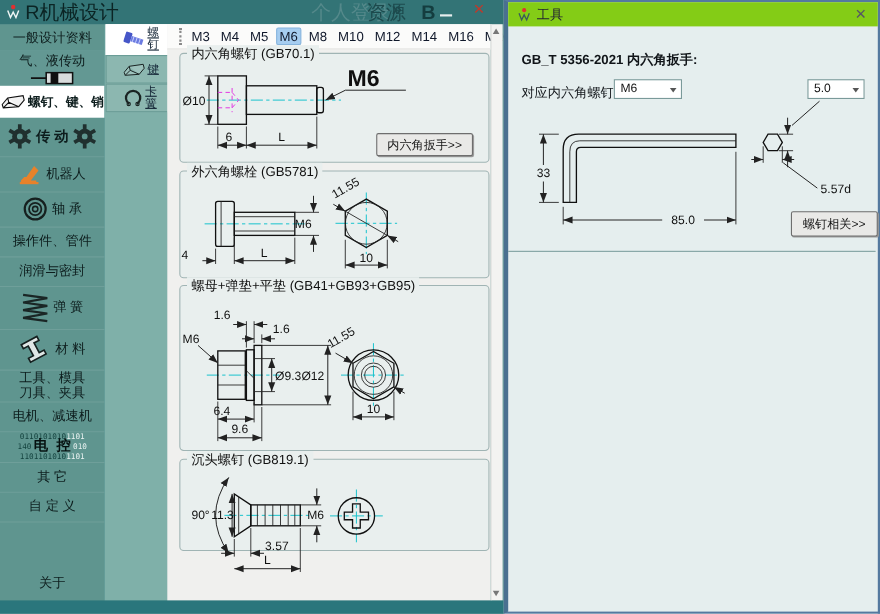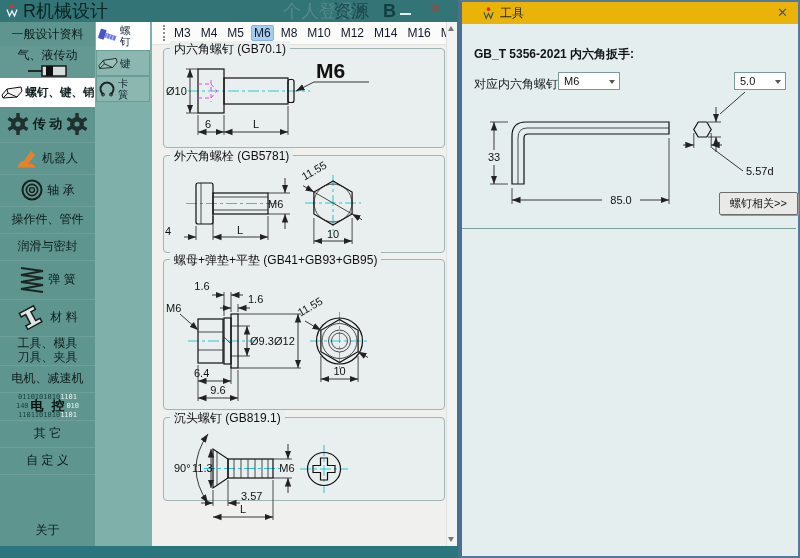--- a/index.html
+++ b/index.html
@@ -13,22 +13,22 @@
   #sidebar{left:0;top:22px;width:95px;height:524px;background:#5f958f;}
   .sb-item{left:0;width:95px;display:flex;align-items:center;justify-content:center;
            gap:3px;font-size:12px;color:#0d1d1d;border-bottom:1px solid rgba(255,255,255,0.10);}
   .sb-item.sel{background:#ffffff;font-weight:bold;}
   .sb-col{flex-direction:column;gap:1px;}
   .eclines{font-family:"DejaVu Sans Mono",monospace;font-size:7px;line-height:8px;color:#14433f;text-align:center;}
   .eclines .w{color:#e9f2f1;}
   .eclabel{font-size:13px;font-weight:bold;color:#05100f;margin:0 2px;}
   
   #cat-col{left:95px;top:22px;width:57px;height:524px;background:#7fb0a9;}
-  .cat-tab{left:1px;width:51px;display:flex;align-items:center;gap:2px;padding-left:1px;
-           font-size:10.5px;line-height:11px;color:#123;background:#8cb7b0;border:1px solid #6b9d97;}
+  .cat-tab{left:1px;width:51px;display:flex;align-items:center;gap:2px;padding-left:15px;
+           font-size:10.5px;line-height:11px;color:#123;background:#8cb7b0;border:1px solid #6b9d97;text-decoration:underline;}
   .cat-tab.sel{background:#ffffff;border-color:#fff;}
   .wrap2{width:12px;word-break:break-all;}
   
   #main{left:152px;top:22px;width:294px;height:524px;background:#f0f0ee;}
   #tabbar{left:152px;top:22px;width:294px;height:23px;background:#fbfbfa;border-bottom:1px solid #e2e2e0;
           display:flex;align-items:center;padding-left:11px;box-sizing:border-box;}
   .grip{width:3px;height:16px;border-left:2px dotted #8a8a8a;margin-right:6px;}
   .stab{font-size:12px;color:#0f172a;padding:1px 3px;margin-right:4px;border-radius:2px;cursor:default;}
   .stab.sel{background:#a6cdf0;border:1px solid #86b4dd;padding:0px 2px;}
   #mscroll{left:446px;top:22px;width:10px;height:524px;background:#f3f3f1;border-left:1px solid #e0e0de;}
@@ -44,22 +44,22 @@
   .dim{stroke:#222;stroke-width:0.9;fill:none;}
   .cl{stroke:#16c2cc;stroke-width:0.9;fill:none;stroke-dasharray:11 3 3 3;}
   .hid{stroke:#e23ae2;stroke-width:0.9;fill:none;stroke-dasharray:4 3;}
   .btn3d{position:absolute;background:#e9e9e7;border:1px solid #6e6e6e;border-radius:2px;
          box-shadow:1px 1px 0 #9a9a9a;font-size:11px;padding:2px 9px;color:#141414;cursor:default;}
   
   #bottomstrip{left:0;top:546px;width:458px;height:12px;background:#2a767c;}
   
   #tool-win{left:458px;top:0;width:342px;height:558px;background:#e5eeee;
             border:2px solid #54799f;border-left:4px solid #4a7090;box-sizing:border-box;}
-  #tool-title{left:0;top:0;width:100%;height:22px;background:#eab308;display:flex;align-items:center;
-              padding-left:20px;box-sizing:border-box;gap:5px;}
+  #tool-title{left:0;top:0;width:100%;height:22px;background:#84cc16;display:flex;align-items:center;
+              padding-left:8px;box-sizing:border-box;gap:5px;}
   .select{position:absolute;height:18px;background:#fff;border:1px solid #7a9a9a;font-size:11px;
           line-height:17px;padding-left:5px;box-sizing:border-box;color:#111;}
   .select .caret{position:absolute;right:4px;top:7px;width:0;height:0;
                  border-left:3.5px solid transparent;border-right:3.5px solid transparent;border-top:4px solid #555;}
   .tool-divider{left:0px;top:226px;width:334px;height:1px;background:#7fa0a0;}
 </style>
 </head>
 <body>
 
 <div id="root">
@@ -263,20 +263,21 @@
         <line class="thin" x1="60" y1="66" x2="60" y2="86"></line>
         <line class="thin" x1="124" y1="57" x2="124" y2="86"></line>
         <line class="dim" x1="34" y1="83" x2="60" y2="83" marker-start="url(#ar)" marker-end="url(#ar)"></line>
         <line class="dim" x1="60" y1="83" x2="124" y2="83" marker-start="url(#ar)" marker-end="url(#ar)"></line>
         <text x="44" y="79" text-anchor="middle">6</text>
         <text x="92" y="79" text-anchor="middle">L</text>
         <line class="dim" x1="150" y1="33" x2="132" y2="42" marker-end="url(#ar)"></line>
         <line class="dim" x1="150" y1="33" x2="205" y2="33"></line>
         <text class="big" x="152" y="29">M6</text>
       </svg>
+      <button class="btn3d" style="right:14px;bottom:5px">内六角扳手&gt;&gt;</button>
     </div>
 
     <div class="gbox abs" style="top:155px;height:98px">
       <div class="legend">外六角螺栓 (GB5781)</div>
       <svg width="280" height="96" viewBox="0 0 280 96">
         <line class="cl" x1="22" y1="47.5" x2="114" y2="47.5"></line>
         <rect class="ol" x="32" y="27" width="17" height="41" rx="2"></rect>
         <line class="thin" x1="37" y1="27" x2="37" y2="68"></line>
         <rect class="ol" x="49" y="37" width="55" height="21"></rect>
         <line class="thin" x1="49" y1="41" x2="104" y2="41"></line>

